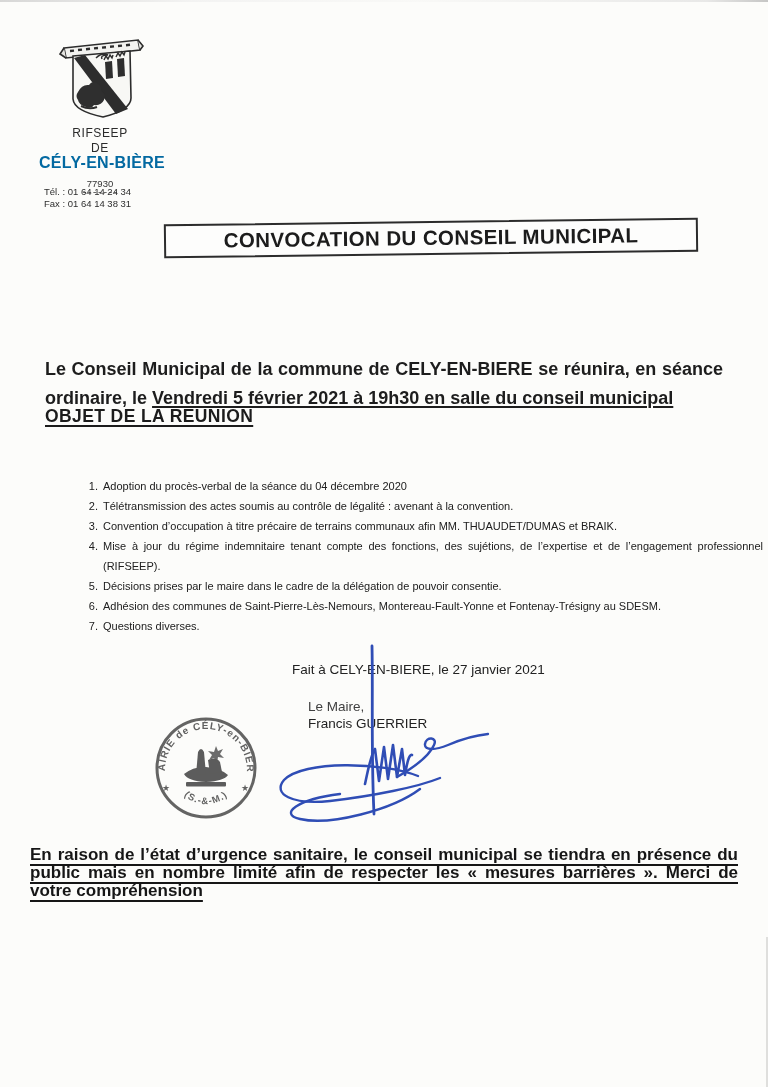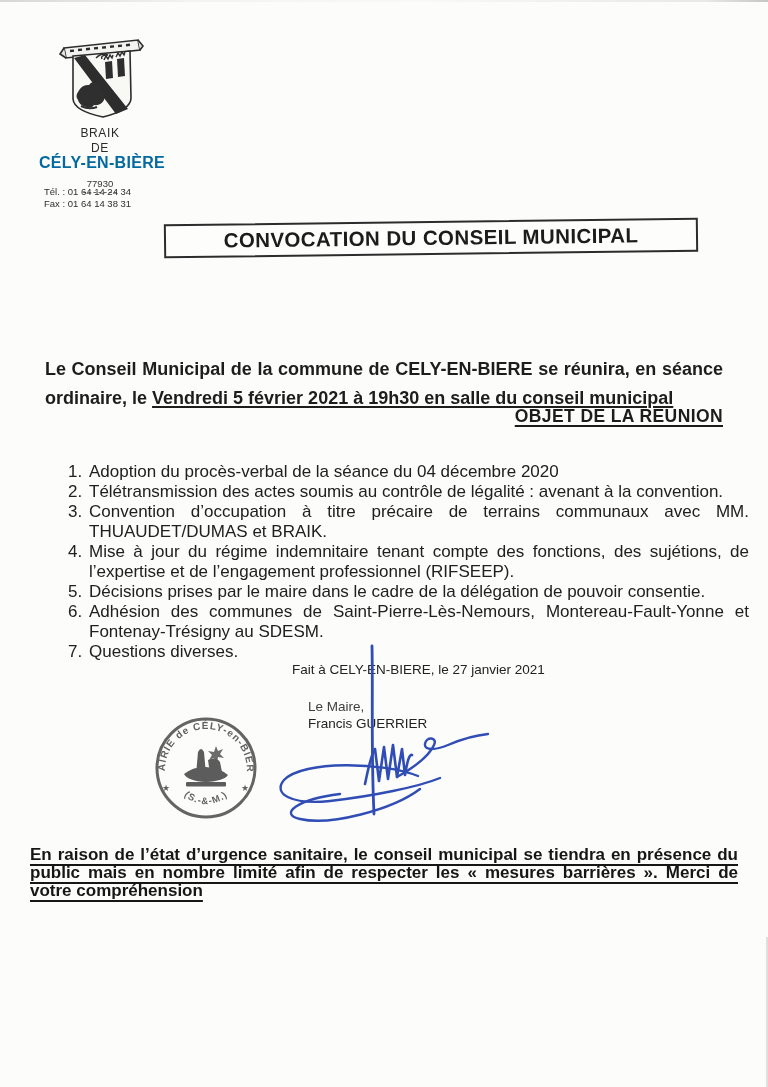--- a/index.html
+++ b/index.html
@@ -39,27 +39,27 @@
     background:#fdfdfc;
   }
   .title-box span{font-size:20.5px;font-weight:bold;letter-spacing:.4px;color:#1c1c1c;}
 
   
   .intro{position:absolute;left:45px;top:337px;width:678px;
     font-size:18px;font-weight:bold;line-height:29px;text-align:justify;color:#1d1d1d;}
   .intro .u{text-decoration:underline;text-decoration-thickness:1.8px;text-underline-offset:2px;}
 
   
-  .section-heading{position:absolute;left:45px;top:406px;width:678px;text-align:right;}
+  .section-heading{position:absolute;left:45px;top:406px;width:678px;text-align:left;}
   .section-heading span{font-size:17.5px;font-weight:bold;letter-spacing:.4px;
     text-decoration:underline;text-decoration-thickness:2px;text-underline-offset:3px;color:#1c1c1c;}
 
   
-  .agenda{position:absolute;left:57px;top:462px;width:662px;margin:0;
-    padding:0 0 0 30px;font-size:17px;line-height:20px;color:#202020;}
+  .agenda{position:absolute;left:57px;top:462px;width:662px;margin:14px;
+    padding:0 0 0 30px;font-size:11px;line-height:20px;color:#202020;}
   .agenda li{text-align:justify;padding-left:2px;}
 
   
   .place-date{position:absolute;left:292px;top:662px;font-size:13.5px;color:#222;}
   .sign-title{position:absolute;left:308px;top:699px;font-size:13.5px;color:#404040;}
   .sign-name{position:absolute;left:308px;top:716px;font-size:13.5px;color:#222;}
 
   .stamp{position:absolute;left:150px;top:712px;width:112px;height:112px;opacity:.82;}
   .signature{position:absolute;left:268px;top:642px;width:226px;height:192px;}
 
@@ -94,21 +94,21 @@
       <path d="M46,24 l2,-4 2,3 2,-4 2,3 1,-3" stroke="#2e2e2e" stroke-width="1.4" fill="none"></path>
       <path d="M58,21 l2,-4 2,3 2,-4 2,3 1,-3" stroke="#2e2e2e" stroke-width="1.4" fill="none"></path>
     </g>
 
     <path d="M38,22 q6,-6 12,-3 q-8,0 -6,4" stroke="#2e2e2e" stroke-width="1.4" fill="none"></path>
 
     <path d="M20,56 q4,-8 11,-7 q3,-5 8,-2 q5,2 4,8 q6,3 3,9 q-3,6 -10,5 q-2,4 -8,2 q-7,-2 -8,-7 q-3,-4 0,-8 Z" fill="#2f2f2f"></path>
     <path d="M23,70 q8,4 16,1" stroke="#2f2f2f" stroke-width="2" fill="none"></path>
   </svg>
 
-  <div class="org-line org-1">BRAIK</div>
+  <div class="org-line org-1">RIFSEEP</div>
   <div class="org-line org-2">DE</div>
   <div class="city">CÉLY-EN-BIÈRE</div>
   <div class="postal-wrap">
     <span class="postal">77930</span>
   </div>
   <div class="contact">
     <div>Tél. : 01 64 14 24 34</div>
     <div>Fax : 01 64 14 38 31</div>
   </div>
 
@@ -118,21 +118,21 @@
 
   <p class="intro"><span>Le Conseil Municipal de la commune de CELY-EN-BIERE se réunira, en séance ordinaire, le </span><span class="u">Vendredi 5 février 2021 à 19h30 en salle du conseil municipal</span></p>
 
   <div class="section-heading">
     <span>OBJET DE LA REUNION</span>
   </div>
 
   <ol class="agenda">
     <li>Adoption du procès-verbal de la séance du 04 décembre 2020</li>
     <li>Télétransmission des actes soumis au contrôle de légalité : avenant à la convention.</li>
-    <li>Convention d’occupation à titre précaire de terrains communaux avec MM. THUAUDET/DUMAS et BRAIK.</li>
+    <li>Convention d’occupation à titre précaire de terrains communaux afin MM. THUAUDET/DUMAS et BRAIK.</li>
     <li>Mise à jour du régime indemnitaire tenant compte des fonctions, des sujétions, de l’expertise et de l’engagement professionnel (RIFSEEP).</li>
     <li>Décisions prises par le maire dans le cadre de la délégation de pouvoir consentie.</li>
     <li>Adhésion des communes de Saint-Pierre-Lès-Nemours, Montereau-Fault-Yonne et Fontenay-Trésigny au SDESM.</li>
     <li>Questions diverses.</li>
   </ol>
 
   <div class="place-date">Fait à CELY-EN-BIERE, le 27 janvier 2021</div>
   <div class="sign-title">Le Maire,</div>
   <div class="sign-name">Francis GUERRIER</div>
 

